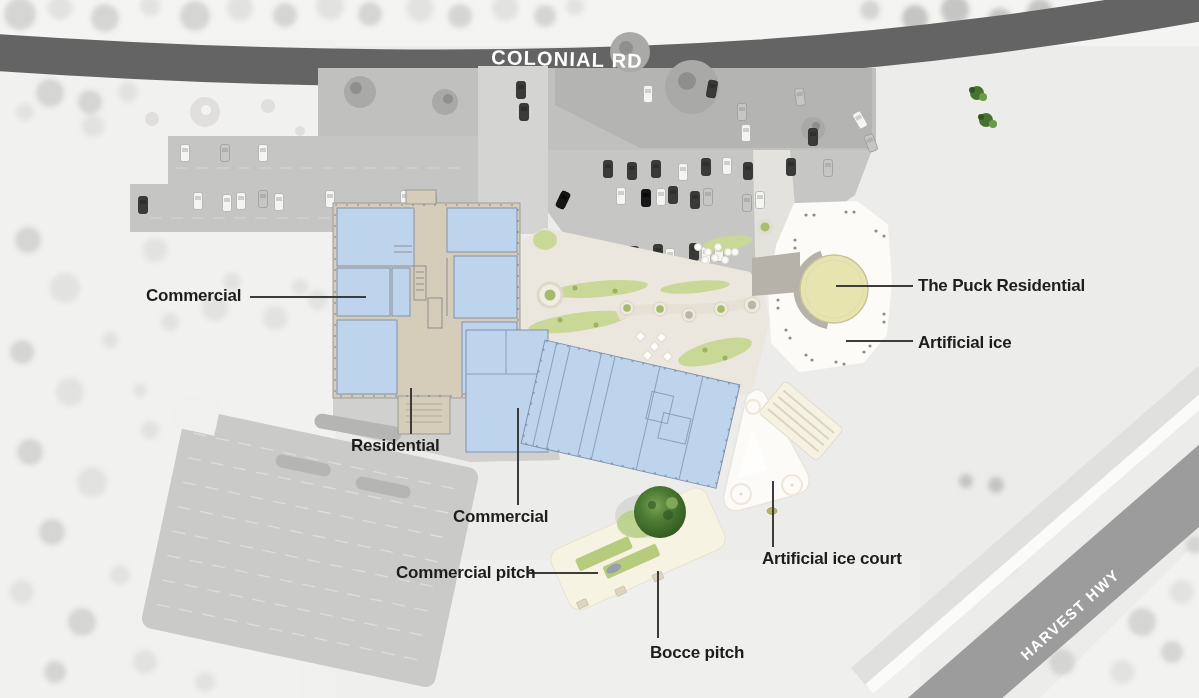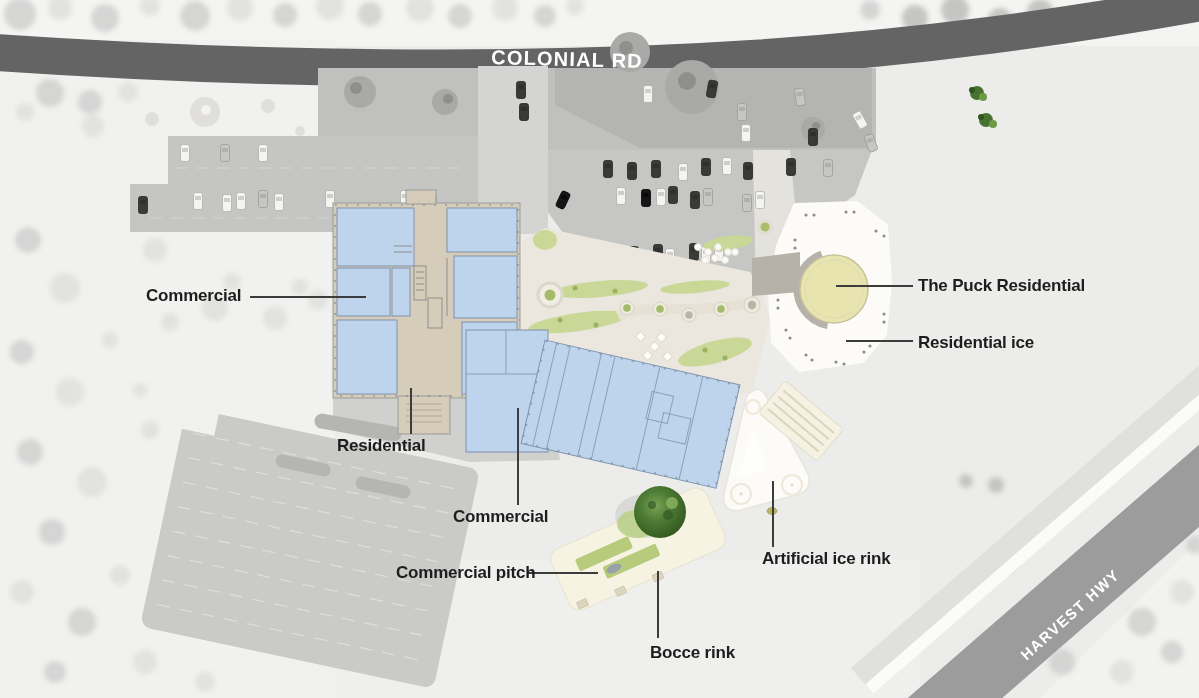--- a/index.html
+++ b/index.html
@@ -547,34 +547,34 @@
     <rect x="855" y="554" width="460" height="62" fill="var(--c-highway-gray)" transform="rotate(-41 1085 585)"></rect>
   </g>
 </svg>
 
 <div class="road-label" id="lbl-colonial">COLONIAL RD</div>
 <div class="road-label" id="lbl-harvest">HARVEST HWY</div>
 
 <div class="ann-label" style="left:146px;top:287px">Commercial</div>
 <div class="leader-h" style="left:250px;top:296px;width:116px"></div>
 
-<div class="ann-label" style="left:337px;top:437px">Residential</div>
+<div class="ann-label" style="left:351px;top:437px">Residential</div>
 <div class="leader-v" style="left:410px;top:388px;height:46px"></div>
 
 <div class="ann-label" style="left:453px;top:508px">Commercial</div>
 <div class="leader-v" style="left:517px;top:408px;height:97px"></div>
 
 <div class="ann-label" style="left:396px;top:564px">Commercial pitch</div>
 <div class="leader-h" style="left:528px;top:572px;width:70px"></div>
 
-<div class="ann-label" style="left:650px;top:644px">Bocce rink</div>
+<div class="ann-label" style="left:650px;top:644px">Bocce pitch</div>
 <div class="leader-v" style="left:657px;top:571px;height:67px"></div>
 
-<div class="ann-label" style="left:762px;top:550px">Artificial ice rink</div>
+<div class="ann-label" style="left:762px;top:550px">Artificial ice court</div>
 <div class="leader-v" style="left:772px;top:481px;height:66px"></div>
 
 <div class="ann-label" style="left:918px;top:277px">The Puck Residential</div>
 <div class="leader-h" style="left:836px;top:285px;width:77px"></div>
 
-<div class="ann-label" style="left:918px;top:334px">Residential ice</div>
+<div class="ann-label" style="left:918px;top:334px">Artificial ice</div>
 <div class="leader-h" style="left:846px;top:340px;width:67px"></div>
 
 </div>
 
 </body></html>

